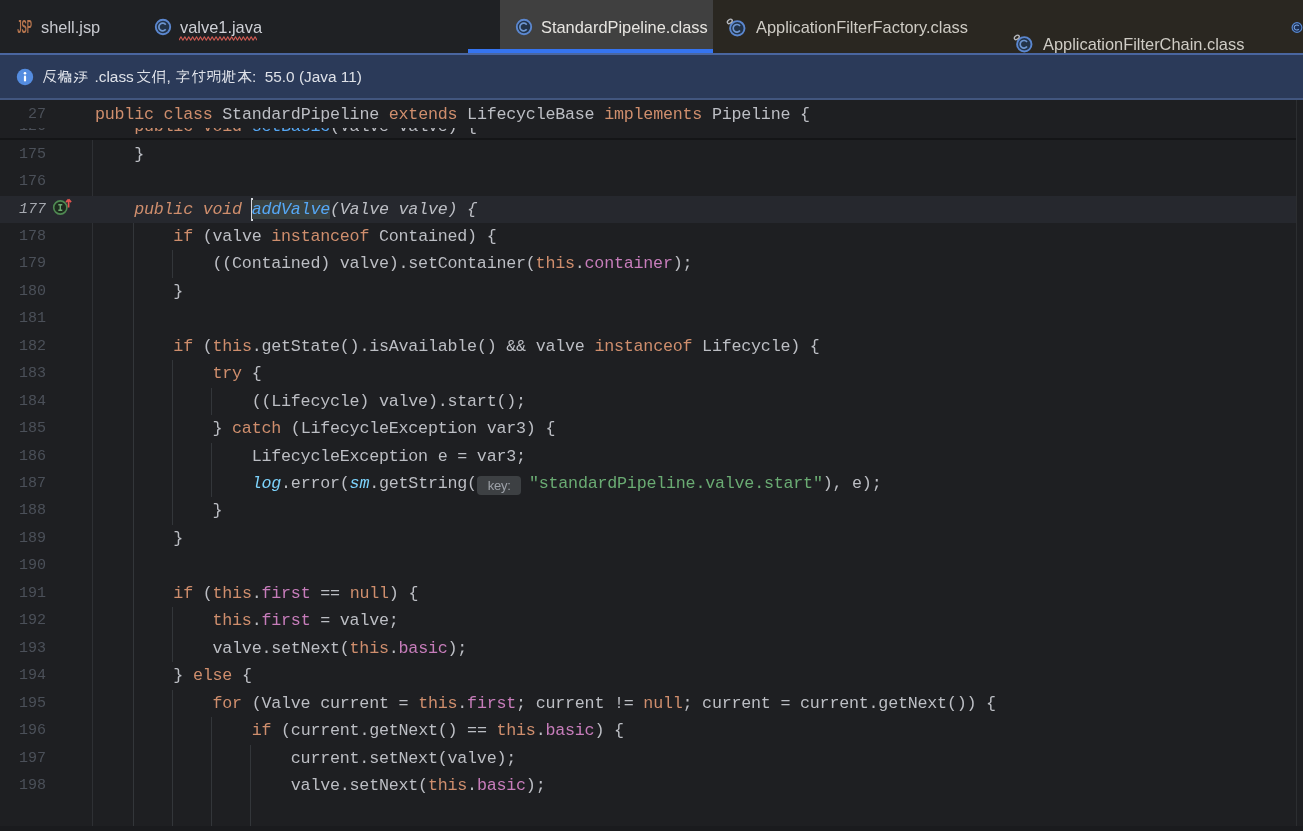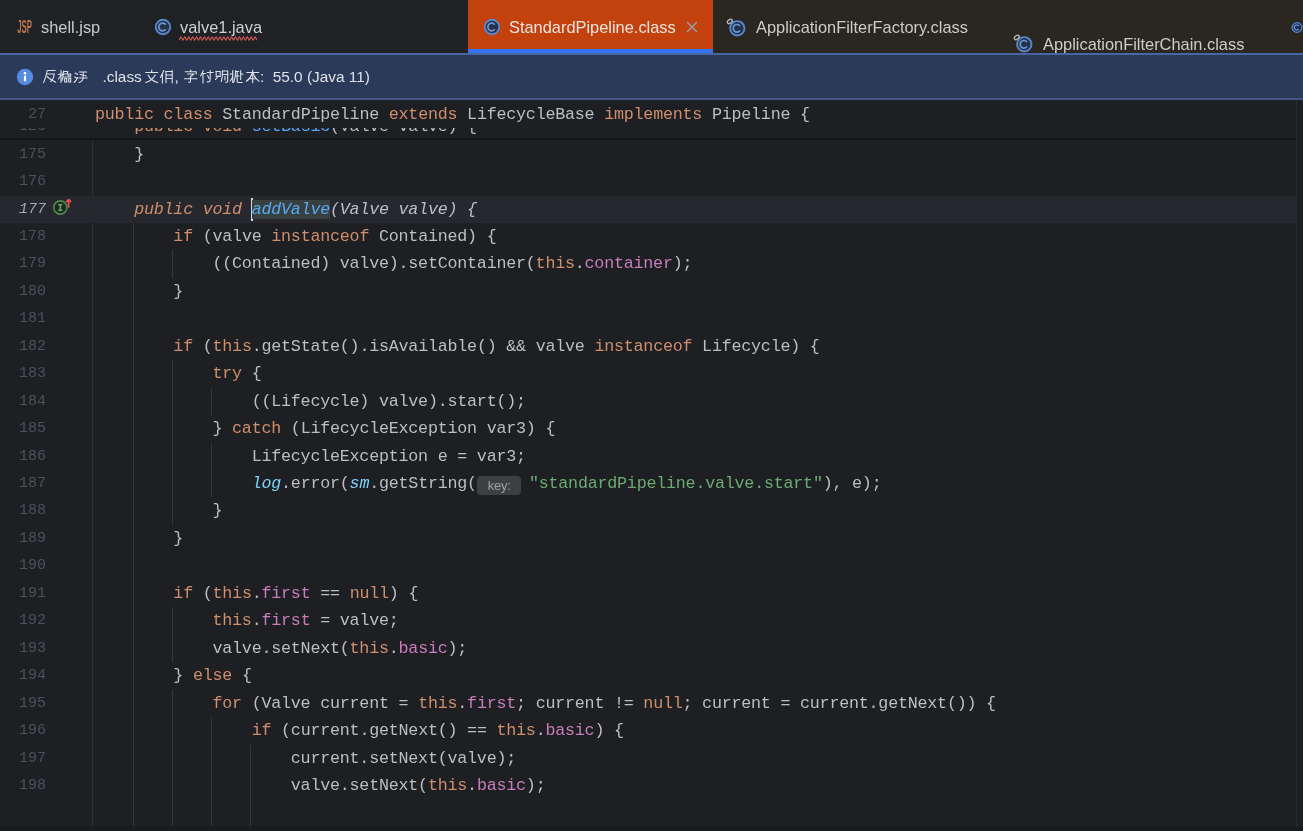--- a/index.html
+++ b/index.html
@@ -3,21 +3,21 @@
 * { margin:0; padding:0; box-sizing:border-box; }
 html,body { width:1303px; height:831px; background:#1e1f22; overflow:hidden;
   font-family:"Liberation Sans",sans-serif; }
 #root { position:relative; width:1235px; height:831px; }
 
 
 #tabbar { position:absolute; left:0; top:0; width:1303px; height:54px; background:#1f2124; }
 .tab { position:absolute; top:0; height:54px; display:flex; align-items:center; }
 .tab .lbl { font-size:16.4px; color:#ced0d6; margin-left:8px; white-space:nowrap; }
 .warm { background:#2a2721; }
-.active { background:#c2410c; }
+.active { background:#404040;margin-left:32px; }
 .underline { position:absolute; left:468px; top:49px; width:245px; height:5px; background:#3574f0; }
 .closex { margin-left:9px; display:flex; align-items:center; }
 
 
 #banner { position:absolute; left:0; top:53px; width:1303px; height:47px; background:#2b3a59;
   border-top:2px solid #4a66a0; border-bottom:2px solid #42567f; display:flex; align-items:center; }
 #banner .txt { color:#dee1e8; font-size:15px; margin-left:8px; display:flex; align-items:center; }
 .cjk { display:inline-block; }
 .lat { white-space:pre; font-size:15.4px; }
 
@@ -145,21 +145,21 @@
           <g stroke="#dee1e8" stroke-width="1.1" fill="none" stroke-linecap="round">
             <path d="M2 4 L4.5 5.5"></path>
             <path d="M1.5 8 L4 9.5"></path>
             <path d="M1 13.5 C2.5 12 3.5 10.5 4.5 8.5"></path>
             <path d="M6 3 H13.5"></path>
             <path d="M7 5.5 C9 6 11.5 6.5 13 7"></path>
             <path d="M6 9 H14"></path>
             <path d="M10 3.5 V8.5 C10 11 8.5 12.5 6 13.5"></path>
           </g>
         </svg>
-        <span class="lat" style="margin-left:10px"> .class</span>
+        <span class="lat" style="margin-left:2px"> .class</span>
         <span style="display:inline-block;width:2px"></span>
         <svg class="cjk" width="15.4" height="15" viewBox="0 0 15 15">
           <g stroke="#dee1e8" stroke-width="1.1" fill="none" stroke-linecap="round">
             <path d="M7.5 1 V3"></path>
             <path d="M1.5 3.5 H13.5"></path>
             <path d="M4 6 C5.5 9.5 9.5 12.5 13.5 13.5"></path>
             <path d="M11 6 C9 9.5 5.5 12.5 1.5 13.5"></path>
           </g>
         </svg>
         <svg class="cjk" width="15.4" height="15" viewBox="0 0 15 15">

